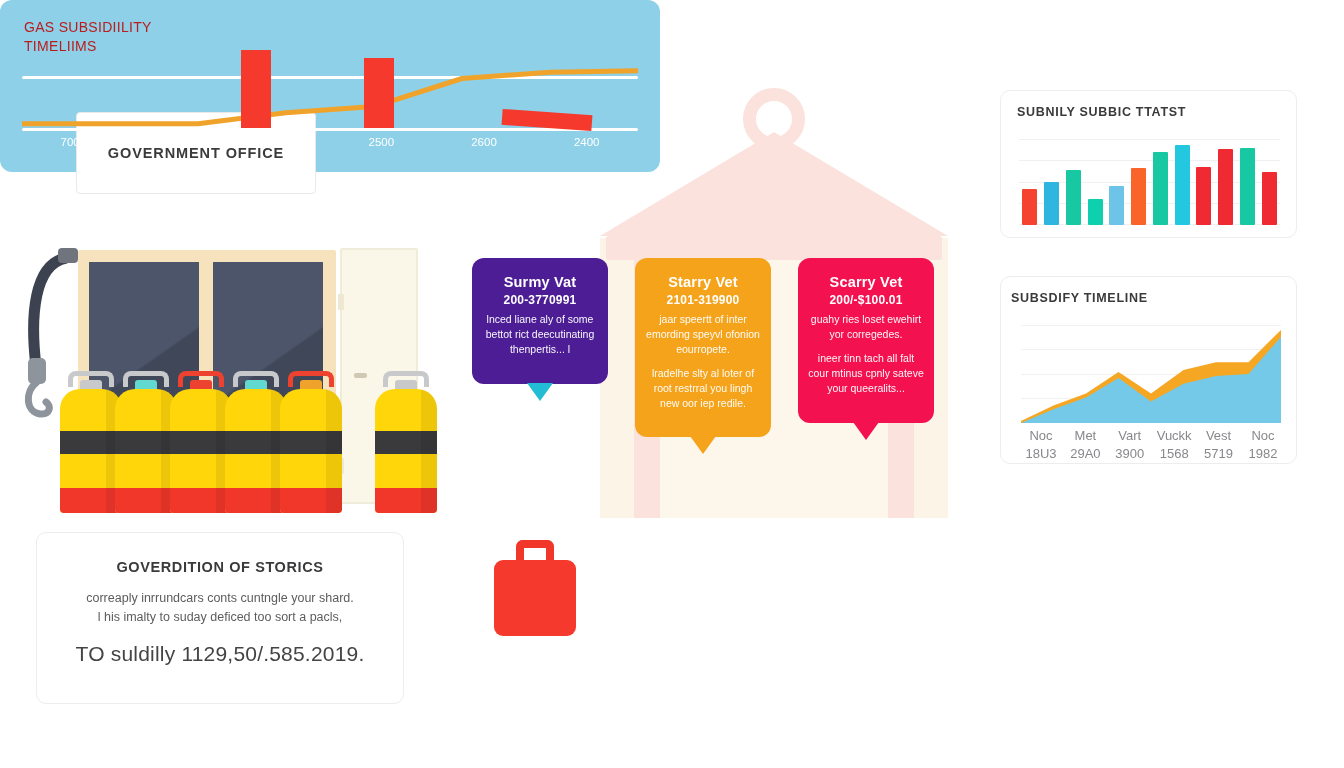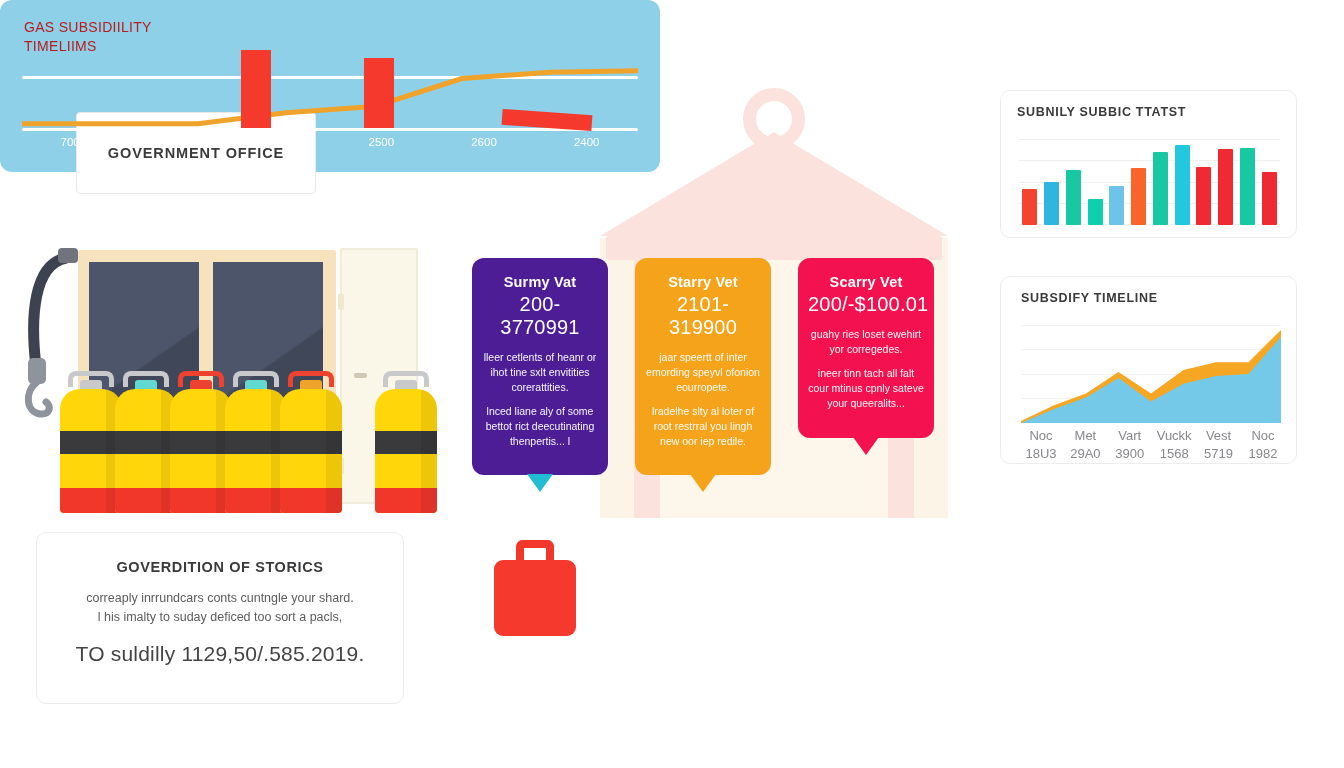--- a/index.html
+++ b/index.html
@@ -85,21 +85,21 @@
   .bld-base{position:absolute;left:0;top:150px;width:348px;height:280px;background:#fdf4e8;}
   .bld-col{position:absolute;top:172px;width:26px;height:258px;background:#fbe2dc;}
   .bld-inner{position:absolute;left:60px;top:172px;width:228px;height:258px;background:#fdf6ea;}
 
   
   .card{
     position:absolute;width:136px;border-radius:12px;
     padding:16px 10px 18px;box-sizing:border-box;color:#ffffff;text-align:center;
   }
   .card .c-title{font-size:14.5px;font-weight:700;margin-bottom:3px;letter-spacing:.2px;}
-  .card .c-value{font-size:20px;font-weight:400;margin-bottom:11px;letter-spacing:.2px;}
+  .card .c-value{font-size:12px;font-weight:700;margin-bottom:5px;letter-spacing:.2px;}
   .card .c-body{font-size:10.5px;line-height:1.42;opacity:.96;margin-bottom:9px;}
   .card .c-body:last-child{margin-bottom:0;}
   .card .tail{
     position:absolute;left:50%;margin-left:-13px;bottom:-17px;
     width:0;height:0;border-left:13px solid transparent;border-right:13px solid transparent;
   }
   #card-cyan{left:472px;top:258px;background:#4c1d95;}
   #card-cyan .tail{border-top:18px solid #22bdd4;}
   #card-orange{left:635px;top:258px;background:#f5a31a;}
   #card-orange .tail{border-top:18px solid #f5a31a;}
@@ -124,21 +124,21 @@
   
   #bar-panel{left:1000px;top:90px;width:297px;height:148px;padding:14px 16px;}
   #bar-panel .p-title{font-size:12.5px;font-weight:600;letter-spacing:.7px;color:#3a3a3c;}
   .bar-plot{position:absolute;left:18px;top:48px;width:261px;height:86px;}
   .bar-plot .grid{position:absolute;left:0;width:100%;height:1px;background:#f0f0f1;}
   .bars{position:absolute;inset:0;display:flex;align-items:flex-end;gap:0;}
   .bar-slot{flex:1;display:flex;justify-content:center;align-items:flex-end;height:100%;}
   .bar{width:15px;border-radius:1px;}
 
   
-  #area-panel{left:1000px;top:276px;width:297px;height:188px;padding:14px 20px;}
+  #area-panel{left:1000px;top:276px;width:297px;height:188px;padding:14px 10px;}
   #area-panel .p-title{font-size:12.5px;font-weight:600;letter-spacing:.7px;color:#3a3a3c;}
   .area-plot{position:absolute;left:20px;top:48px;width:260px;height:98px;}
   .area-plot .grid{position:absolute;left:0;width:100%;height:1px;background:#f1f1f2;}
   .area-ticks{
     position:absolute;left:20px;top:150px;width:262px;
     display:flex;justify-content:space-between;
   }
   .area-ticks .tk{font-size:13px;color:#88888c;line-height:1.35;text-align:center;width:40px;}
 
   
@@ -246,21 +246,20 @@
     <div class="bld-col" style="left:34px"></div>
     <div class="bld-col" style="left:288px"></div>
     <div class="bld-finial"></div>
     <div class="bld-roof"></div>
     <div class="bld-architrave"></div>
   </div>
 
   <div class="card" id="card-cyan">
     <div class="c-title">Surmy Vat</div>
     <div class="c-value">200-3770991</div>
-    <div class="c-body">lleer cetlents of heanr or ihot tine sxlt envitities corerattities.</div>
     <div class="c-body">lnced liane aly of some bettot rict deecutinating thenpertis... l</div>
     <div class="tail"></div>
   </div>
   <div class="card" id="card-orange">
     <div class="c-title">Starry Vet</div>
     <div class="c-value">2101-319900</div>
     <div class="c-body">jaar speertt of inter emording speyvl ofonion eourropete.</div>
     <div class="c-body">lradelhe slty al loter of root restrral you lingh new oor iep redile.</div>
     <div class="tail"></div>
   </div>

